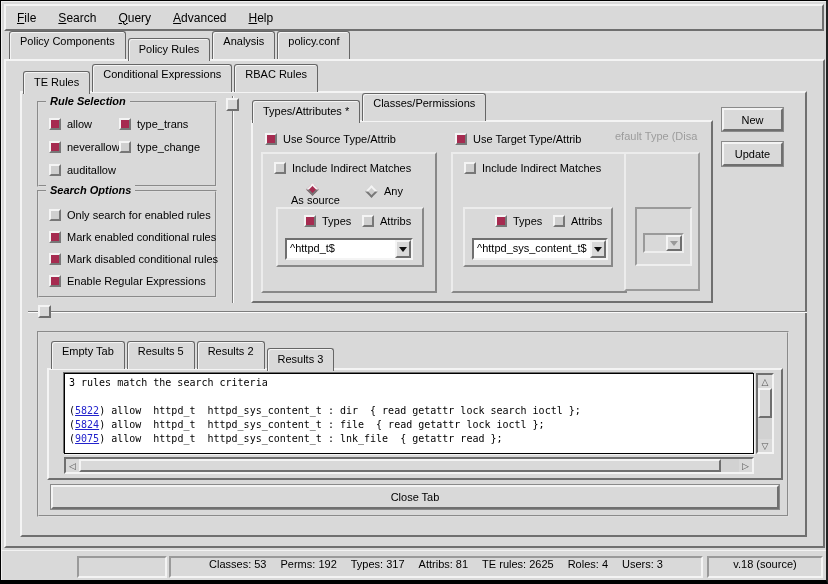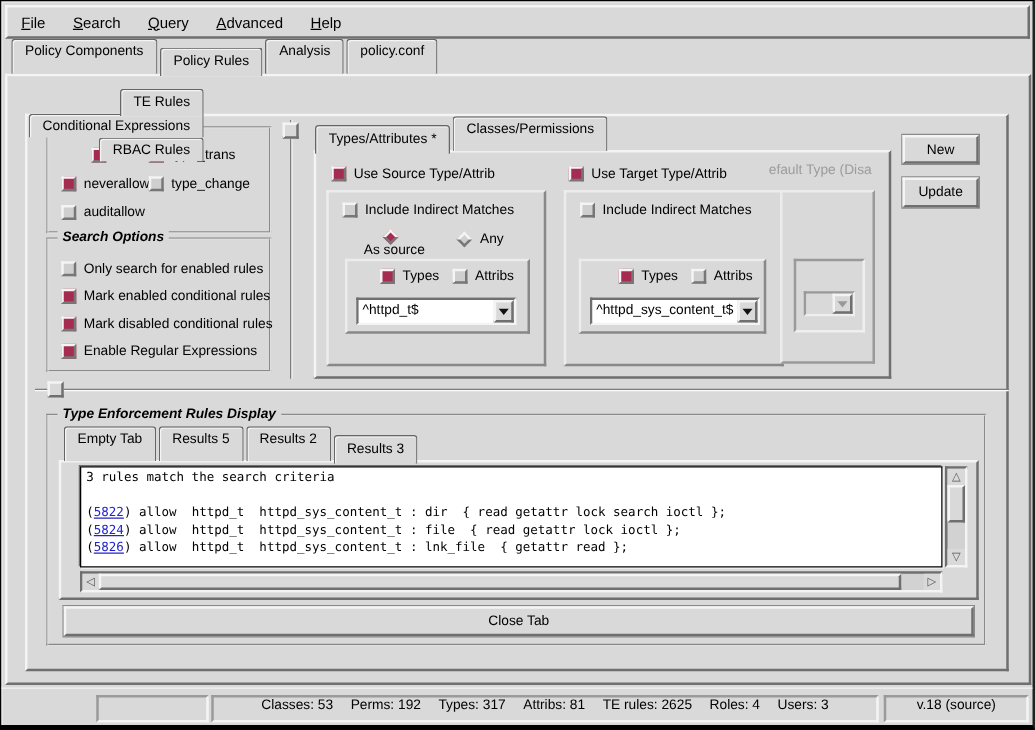--- a/index.html
+++ b/index.html
@@ -107,29 +107,29 @@
 
   <div class="tabrow" style="left:8px;top:37px;height:21px;">
     <div class="tab">Policy Components</div>
     <div class="tab active">Policy Rules</div>
     <div class="tab">Analysis</div>
     <div class="tab">policy.conf</div>
   </div>
 
   <div class="raised" style="position:absolute;left:19px;top:90px;width:787px;height:446px;"></div>
 
-  <div class="tabrow" style="left:22px;top:70px;height:21px;flex-direction:column;">
+  <div class="tabrow" style="left:22px;top:70px;height:21px;">
     <div class="tab active">TE Rules</div>
     <div class="tab">Conditional Expressions</div>
     <div class="tab">RBAC Rules</div>
   </div>
 
   <div class="groupbox" style="left:36px;top:100px;width:180px;height:86px;">
     <span class="gb-title">Rule Selection</span>
-    <div class="row" style="left:10px;top:15px;margin-left:24px;">
+    <div class="row" style="left:10px;top:15px;">
       <span class="cb on"></span>
       <span class="lbl">allow</span>
     </div>
     <div class="row" style="left:10px;top:38px;">
       <span class="cb on"></span>
       <span class="lbl">neverallow</span>
     </div>
     <div class="row" style="left:10px;top:61px;">
       <span class="cb"></span>
       <span class="lbl">auditallow</span>
@@ -243,29 +243,28 @@
     <div class="tab">Classes/Permissions</div>
   </div>
 
   <div class="btn" style="left:721px;top:107px;width:61px;height:23px;">New</div>
   <div class="btn" style="left:721px;top:141px;width:61px;height:24px;">Update</div>
 
   <div class="hsash" style="left:27px;top:310px;width:779px;"></div>
   <div class="sash-handle" style="left:37px;top:304px;"></div>
 
   <div class="groupbox" style="left:36px;top:330px;width:752px;height:186px;">
-    <span class="gb-title">Type Enforcement Rules Display</span>
 
     <div class="raised" style="position:absolute;left:8px;top:35px;width:736px;height:112px;">
       <div id="results-text" style="left:15px;top:3px;width:690px;height:81px;">
           <div class="tline">3 rules match the search criteria</div>
           <div class="tline"> </div>
           <div class="tline">(<span class="link">5822</span>) allow  httpd_t  httpd_sys_content_t : dir  { read getattr lock search ioctl };</div>
           <div class="tline">(<span class="link">5824</span>) allow  httpd_t  httpd_sys_content_t : file  { read getattr lock ioctl };</div>
-          <div class="tline">(<span class="link">5826</span>) allow  httpd_t  httpd_sys_content_t : lnk_file  { getattr read };</div>
+          <div class="tline">(<span class="link">9075</span>) allow  httpd_t  httpd_sys_content_t : lnk_file  { getattr read };</div>
         </div>
       <div class="sb v" style="left:707px;top:3px;width:18px;height:81px;">
         <span class="arr up"></span>
         <span class="thumb" style="height:30px;"></span>
         <span class="space"></span>
         <span class="arr dn"></span>
       </div>
       <div class="sb" style="left:15px;top:87px;width:690px;height:17px;">
         <span class="arr lf"></span>
         <span class="thumb" style="flex:1;margin-right:18px;"></span>

